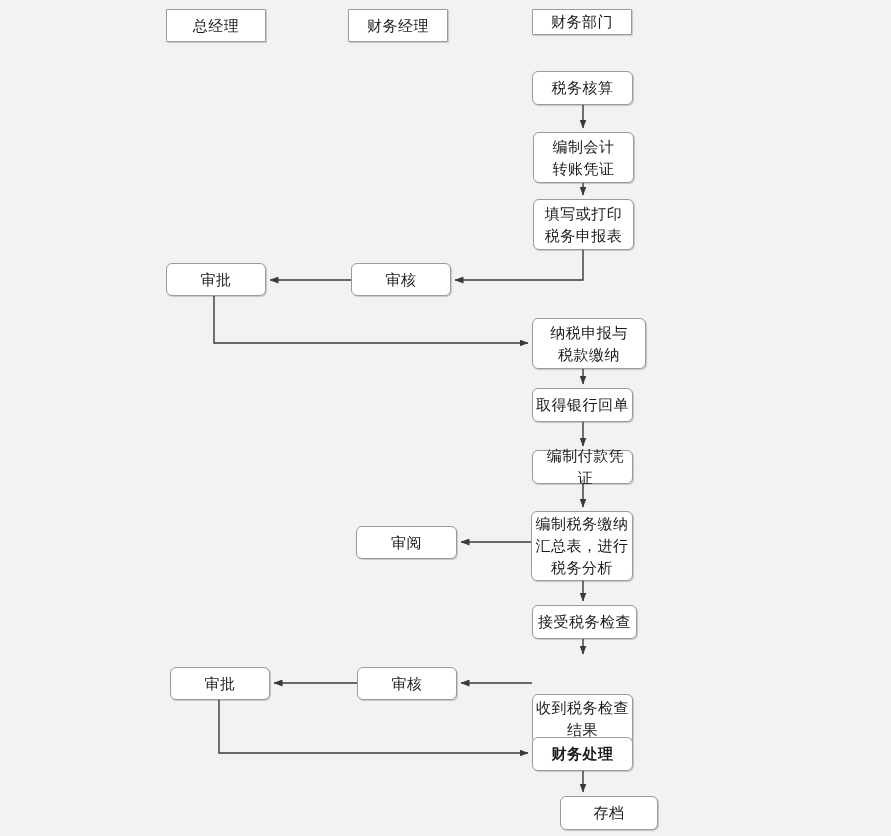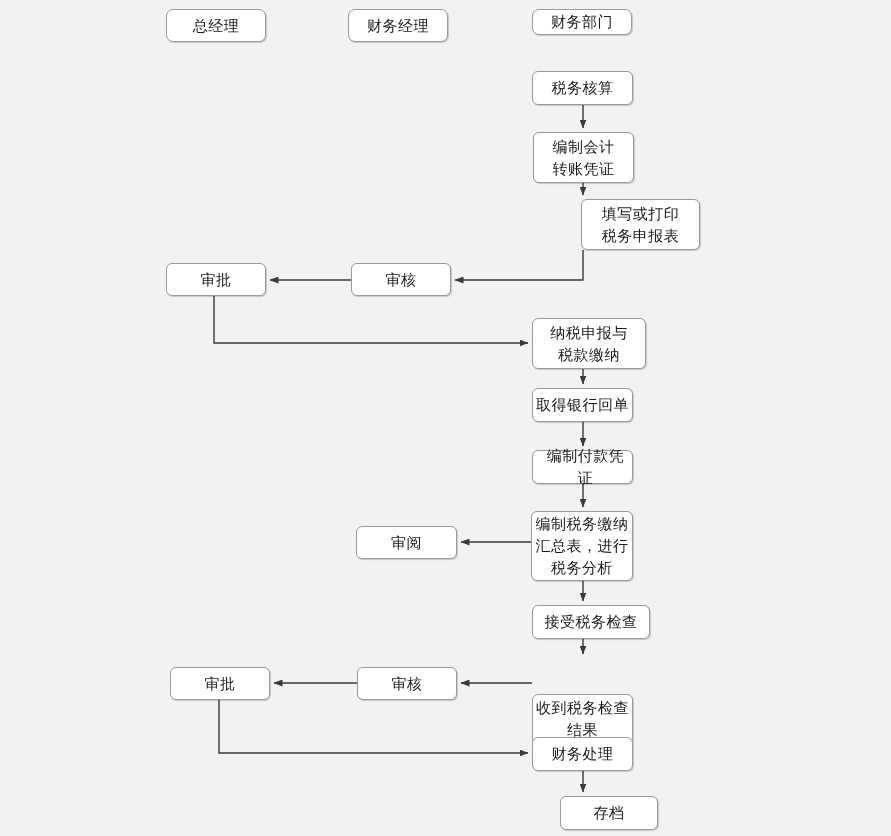--- a/index.html
+++ b/index.html
@@ -41,21 +41,21 @@
     justify-content: center;
     text-align: center;
     color: #1a1a1a;
     font-size: 15px;
     line-height: 22px;
     letter-spacing: 0.5px;
     white-space: pre-line;
     padding: 0 2px;
   }
   .node.lane {
-    border-radius: 7px;
+    border-radius: 1px;
   }
 </style>
 </head>
 <body>
 
 <div id="canvas">
   <svg class="edges" viewBox="0 0 891 836">
     <defs>
       <marker id="arrowhead" markerWidth="9" markerHeight="7" refX="8.5" refY="3.5" orient="auto" markerUnits="userSpaceOnUse">
         <polygon points="0 0, 9 3.5, 0 7" fill="#3a3a3a"></polygon>
@@ -80,33 +80,33 @@
         <polyline points="583,771 583,792" fill="none" stroke="#3a3a3a" stroke-width="1.4" marker-end="url(#arrowhead)"></polyline>
       </g>
   </svg>
   <div id="node-layer">
       <div class="node lane" style="left: 166px; top: 9px; width: 100px; height: 33px;">总经理</div>
       <div class="node lane" style="left: 348px; top: 9px; width: 100px; height: 33px;">财务经理</div>
       <div class="node lane" style="left: 532px; top: 9px; width: 100px; height: 26px;">财务部门</div>
       <div class="node" style="left: 532px; top: 71px; width: 101px; height: 34px;">税务核算</div>
       <div class="node" style="left: 533px; top: 132px; width: 101px; height: 51px;">编制会计
 转账凭证</div>
-      <div class="node" style="left: 533px; top: 199px; width: 119px; height: 51px; margin-left: 48px;">填写或打印
+      <div class="node" style="left: 533px; top: 199px; width: 101px; height: 51px;">填写或打印
 税务申报表</div>
       <div class="node" style="left: 351px; top: 263px; width: 100px; height: 33px;">审核</div>
       <div class="node" style="left: 166px; top: 263px; width: 100px; height: 33px;">审批</div>
       <div class="node" style="left: 532px; top: 318px; width: 114px; height: 51px;">纳税申报与
 税款缴纳</div>
       <div class="node" style="left: 532px; top: 388px; width: 101px; height: 34px;">取得银行回单</div>
       <div class="node" style="left: 532px; top: 450px; width: 101px; height: 34px; padding-left: 8px;">编制付款凭证</div>
       <div class="node" style="left: 531px; top: 511px; width: 102px; height: 70px;">编制税务缴纳
 汇总表，进行
 税务分析</div>
       <div class="node" style="left: 356px; top: 526px; width: 101px; height: 33px;">审阅</div>
-      <div class="node" style="left: 532px; top: 605px; width: 118px; height: 34px;">接受税务检查</div>
+      <div class="node" style="left: 532px; top: 605px; width: 105px; height: 34px;">接受税务检查</div>
       <div class="node" style="left: 532px; top: 694px; width: 101px; height: 50px;">收到税务检查
 结果</div>
       <div class="node" style="left: 357px; top: 667px; width: 100px; height: 33px;">审核</div>
       <div class="node" style="left: 170px; top: 667px; width: 100px; height: 33px;">审批</div>
-      <div class="node" style="left: 532px; top: 737px; width: 101px; height: 34px;">财务处理</div>
+      <div class="node" style="left: 532px; top: 737px; width: 101px; height: 34px; font-weight: bold;">财务处理</div>
       <div class="node" style="left: 560px; top: 796px; width: 98px; height: 34px;">存档</div>
     </div>
 </div>
 
 </body></html>

